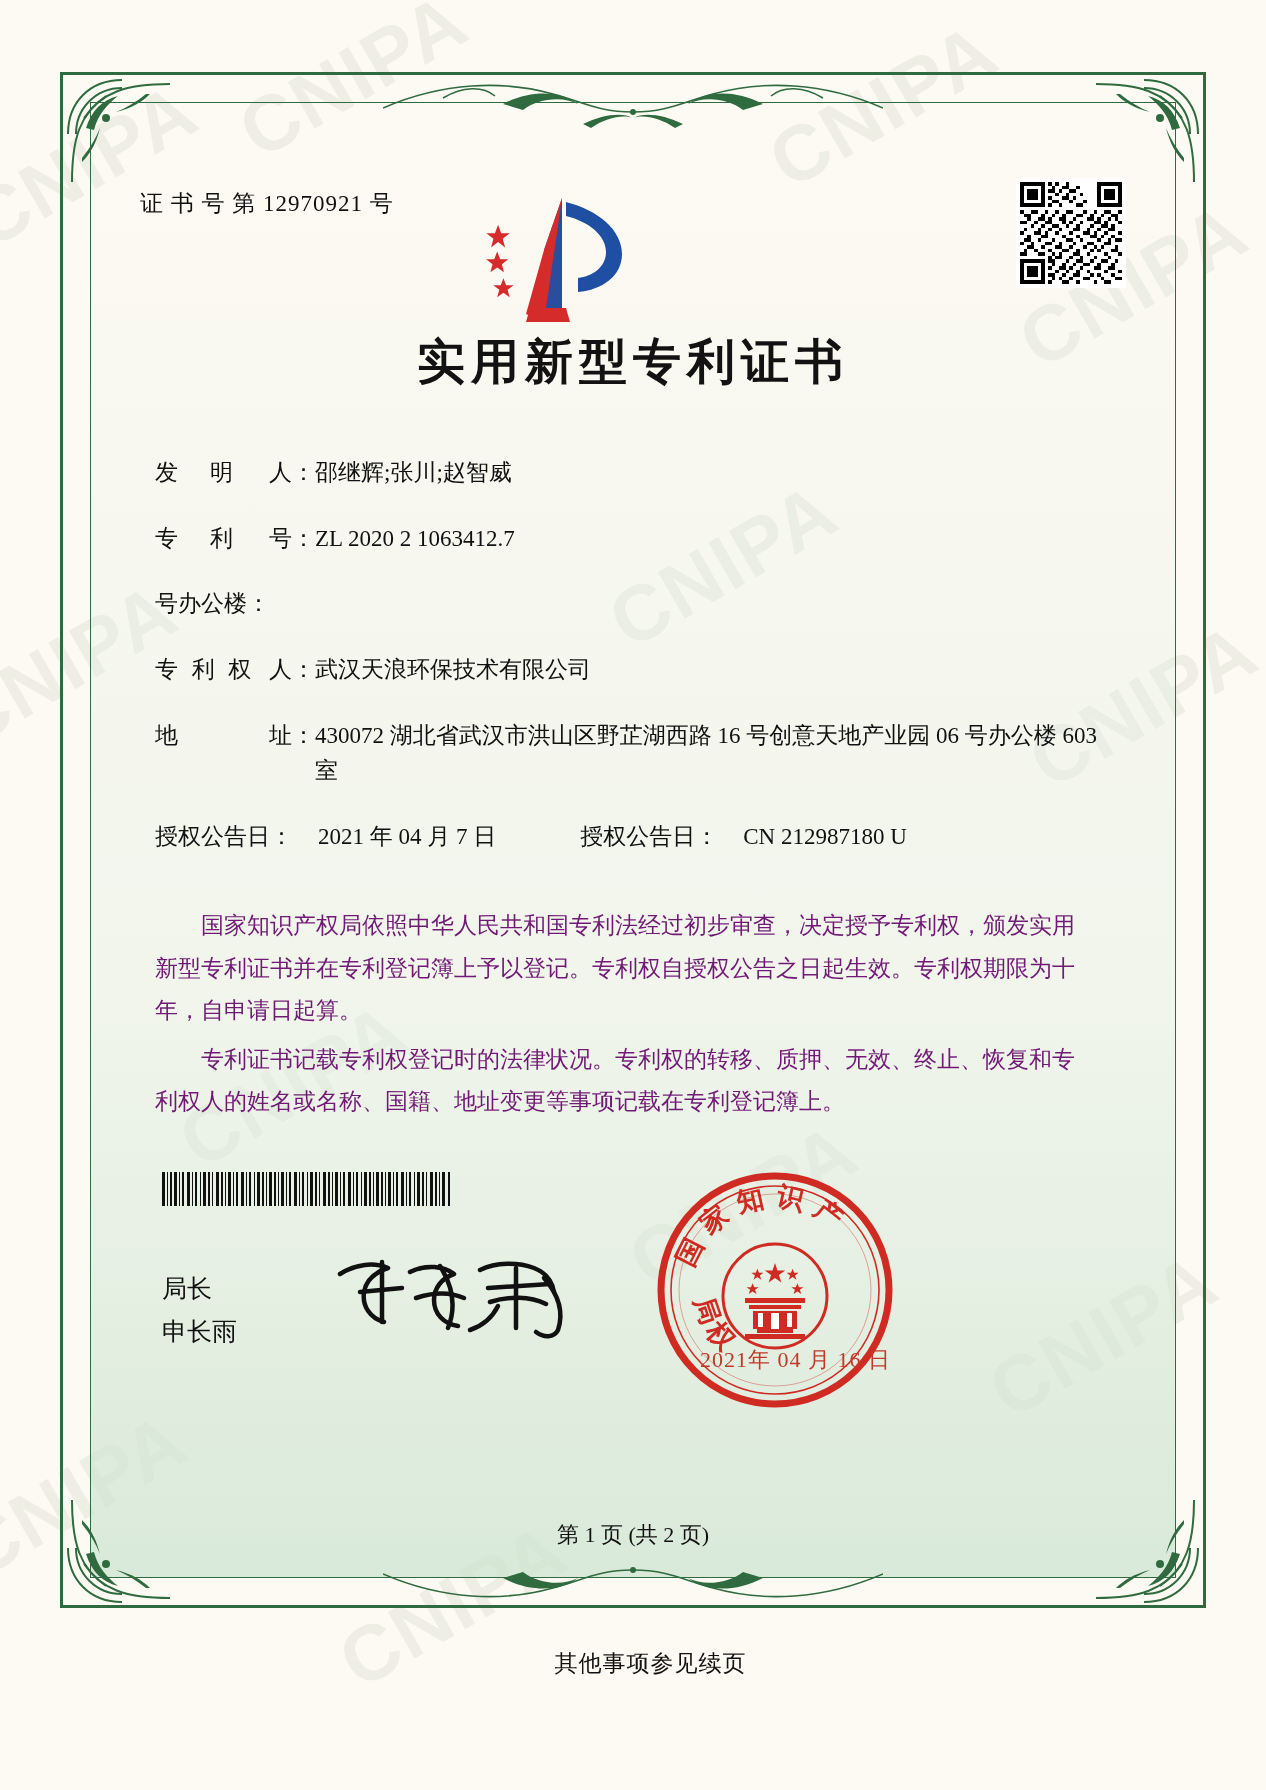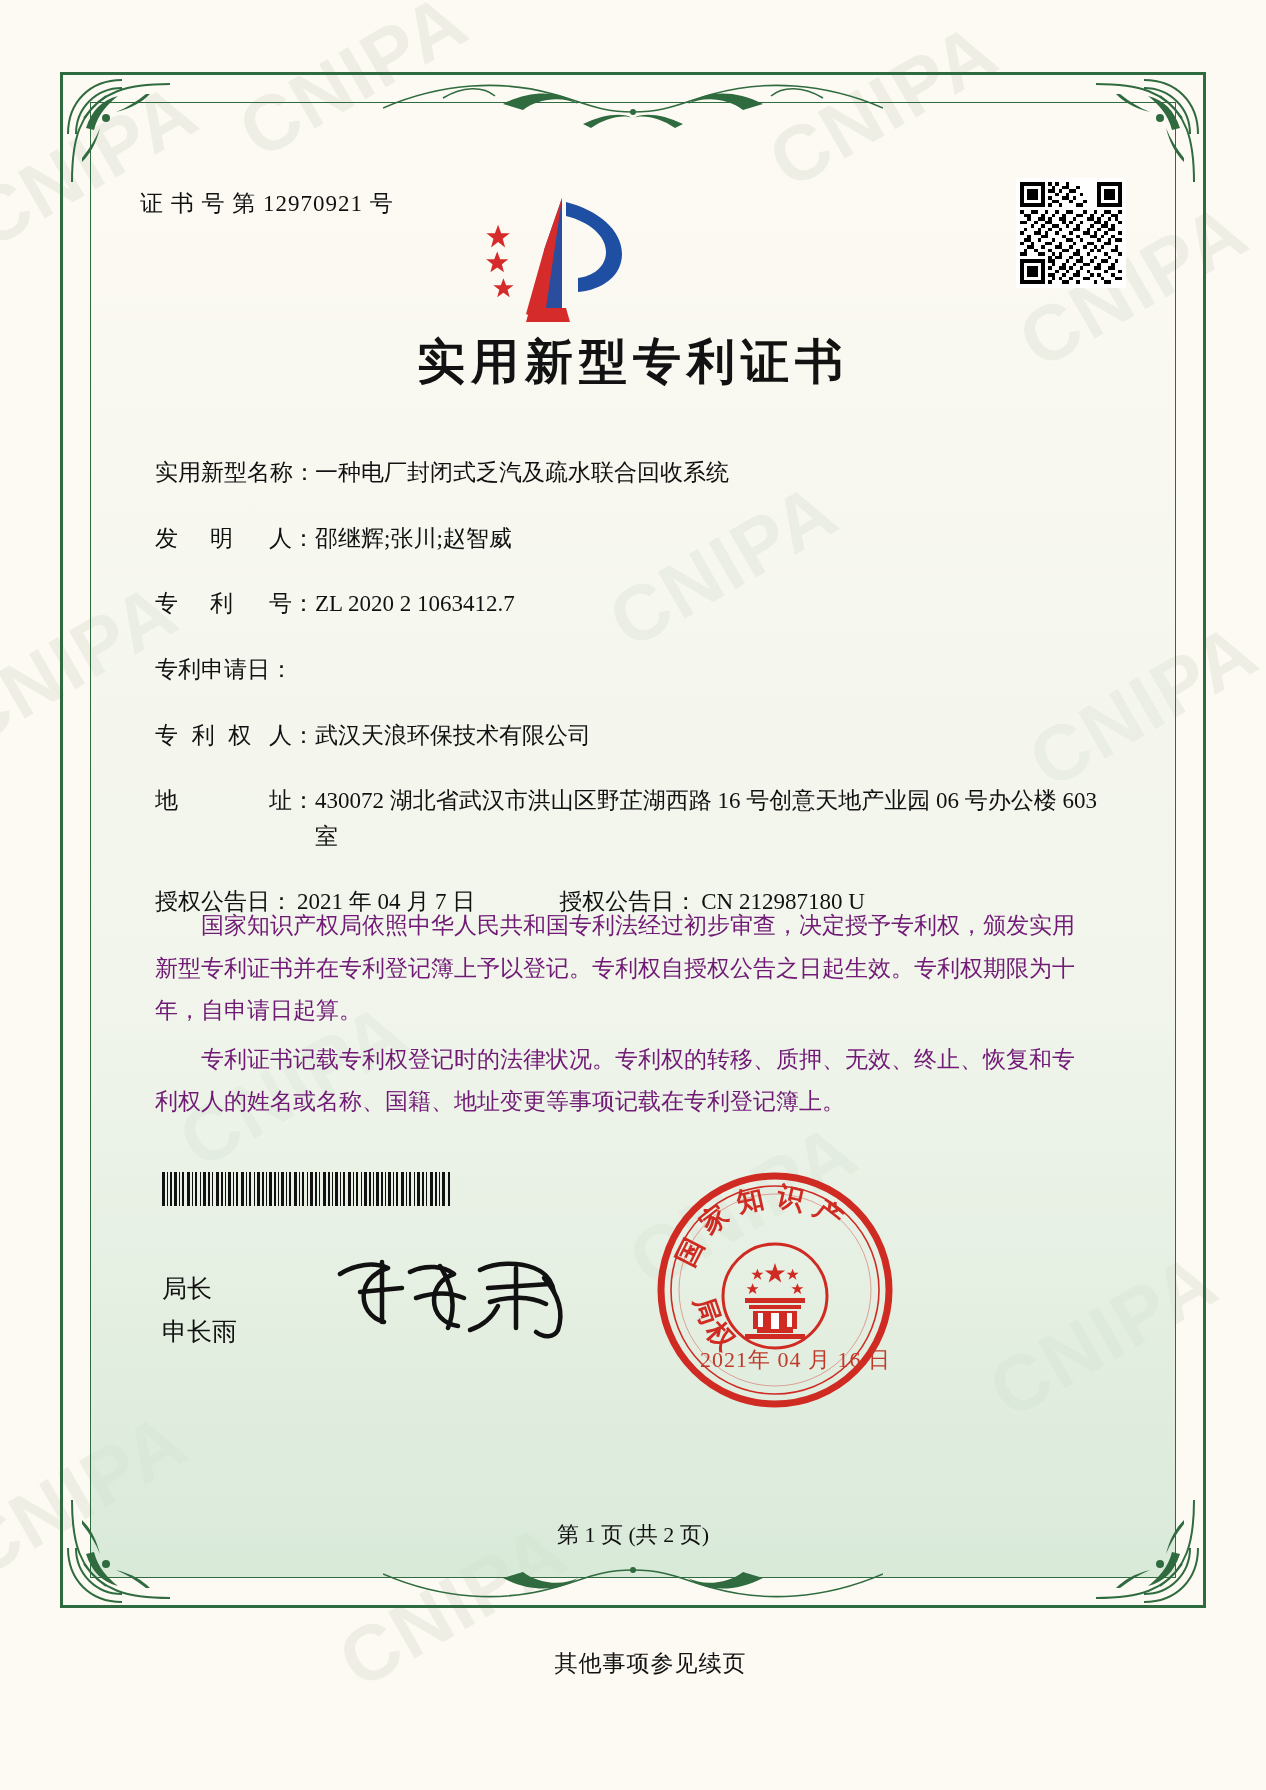--- a/index.html
+++ b/index.html
@@ -139,20 +139,21 @@
     flex: 1 1 auto;
   }
   .lbl.spread {
     display: flex;
     justify-content: space-between;
   }
   .lbl.spread > span:last-child { margin-left: 4px; }
   .row.two .grp {
     display: flex;
     align-items: flex-start;
+    gap: 21px;
   }
   .row.two .grp.second { margin-left: 84px; }
   .row.two .grp .lbl2 {
     white-space: nowrap;
     margin-right: 4px;
   }
 
   
   .paras {
     position: absolute;
@@ -520,45 +521,41 @@
         <rect x="16" y="28" width="1" height="1"></rect>
       <rect x="21" y="28" width="1" height="1"></rect>
         <rect x="24" y="28" width="2" height="1"></rect>
     </g>
   </svg>
 
   <div class="title">实用新型专利证书</div>
 
   <div class="fields">
 
-    <div class="row">
-      <div class="lbl">实用新型名称：</div>
-      <div class="val">一种电厂封闭式乏汽及疏水联合回收系统</div>
-    </div>
 
     <div class="row">
       <div class="lbl spread">
         <span>发</span>
         <span>明</span>
         <span>人：</span>
       </div>
       <div class="val">邵继辉;张川;赵智威</div>
     </div>
 
     <div class="row">
       <div class="lbl spread">
         <span>专</span>
         <span>利</span>
         <span>号：</span>
       </div>
       <div class="val">ZL 2020 2 1063412.7</div>
     </div>
 
     <div class="row">
-      <div class="lbl">专利申请日：</div>
+      <div class="lbl">号办公楼：</div>
     </div>
 
     <div class="row">
       <div class="lbl spread">
         <span>专</span>
         <span>利</span>
         <span>权</span>
         <span>人：</span>
       </div>
       <div class="val">武汉天浪环保技术有限公司</div>

